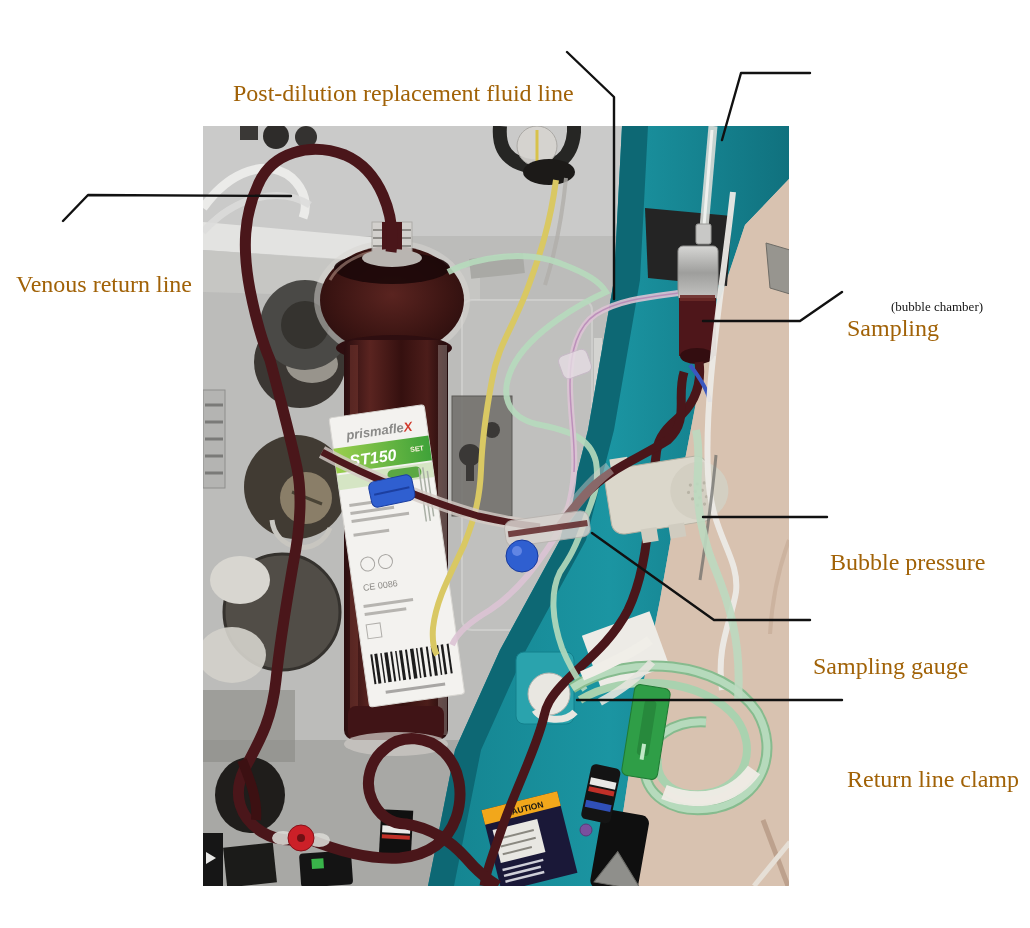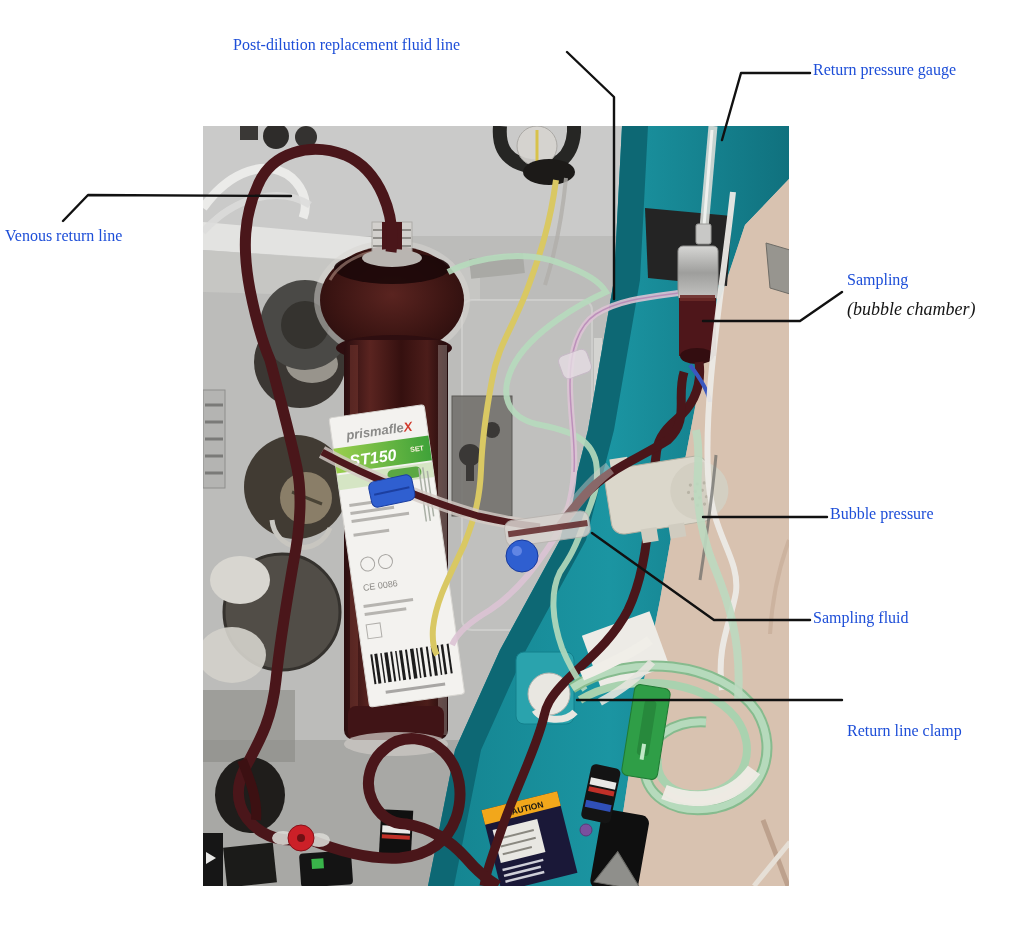--- a/index.html
+++ b/index.html
@@ -1,19 +1,19 @@
 <!DOCTYPE html>
 <html><head>
 <meta charset="utf-8">
 <style>
   html,body{margin:0;padding:0;background:#ffffff;}
   #page{position:relative;width:1030px;height:928px;background:#ffffff;overflow:hidden;
         font-family:"Liberation Serif", serif;}
-  .lbl{position:absolute;font-size:16px;color:#1d4ed8;white-space:nowrap;line-height:1.1;}
-  .lbl-sub{position:absolute;font-size:18px;font-style:italic;color:#141414;white-space:nowrap;}
+  .lbl{position:absolute;font-size:24px;color:#a16207;white-space:nowrap;line-height:1.1;margin-top:44px;}
+  .lbl-sub{position:absolute;font-size:13px;color:#141414;white-space:nowrap;margin-left:44px;}
   svg{position:absolute;left:0;top:0;}
   .leader{stroke:#111;stroke-width:2.4;fill:none;stroke-linecap:round;stroke-linejoin:round;}
 </style>
 </head>
 <body>
 
 <div id="page">
 
 <svg width="1030" height="928" viewBox="0 0 1030 928">
   <defs>
@@ -312,21 +312,20 @@
     <polyline class="leader" points="810,73 741,73 722,140"></polyline>
     <polyline class="leader" points="63,221 88,195 291,196"></polyline>
     <polyline class="leader" points="842,292 800,321 703,321"></polyline>
     <line class="leader" x1="703" y1="517" x2="827" y2="517"></line>
     <polyline class="leader" points="592,533 714,620 810,620"></polyline>
     <line class="leader" x1="577" y1="700" x2="842" y2="700"></line>
   </g>
 </svg>
 
 <div class="lbl" style="left:233px;top:36px;">Post-dilution replacement fluid line</div>
-<div class="lbl" style="left:813px;top:61px;">Return pressure gauge</div>
-<div class="lbl" style="left:5px;top:227px;">Venous return line</div>
+<div class="lbl" style="left:16px;top:227px;">Venous return line</div>
 <div class="lbl" style="left:847px;top:271px;">Sampling</div>
 <div class="lbl-sub" style="left:847px;top:299px;">(bubble chamber)</div>
 <div class="lbl" style="left:830px;top:505px;">Bubble pressure</div>
-<div class="lbl" style="left:813px;top:609px;">Sampling fluid</div>
+<div class="lbl" style="left:813px;top:609px;">Sampling gauge</div>
 <div class="lbl" style="left:847px;top:722px;">Return line clamp</div>
 
 </div>
 
 </body></html>

